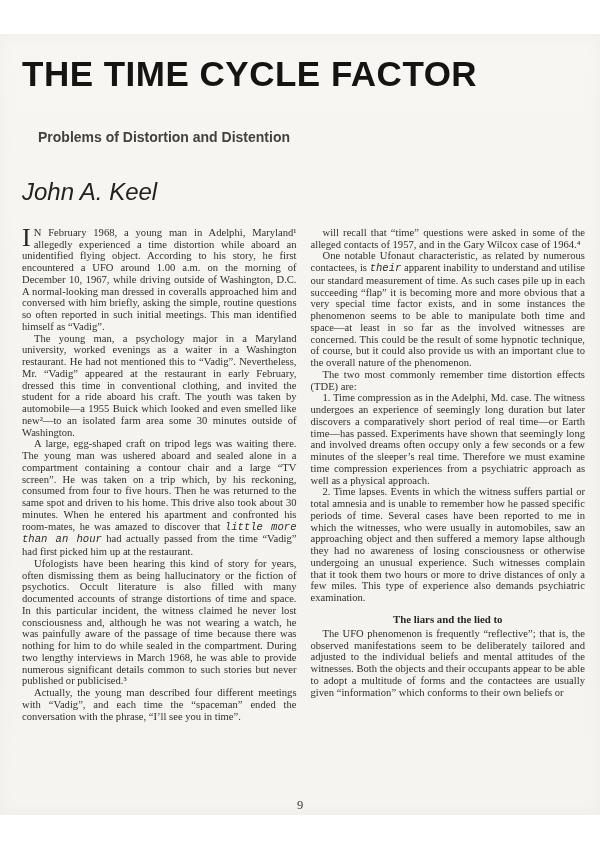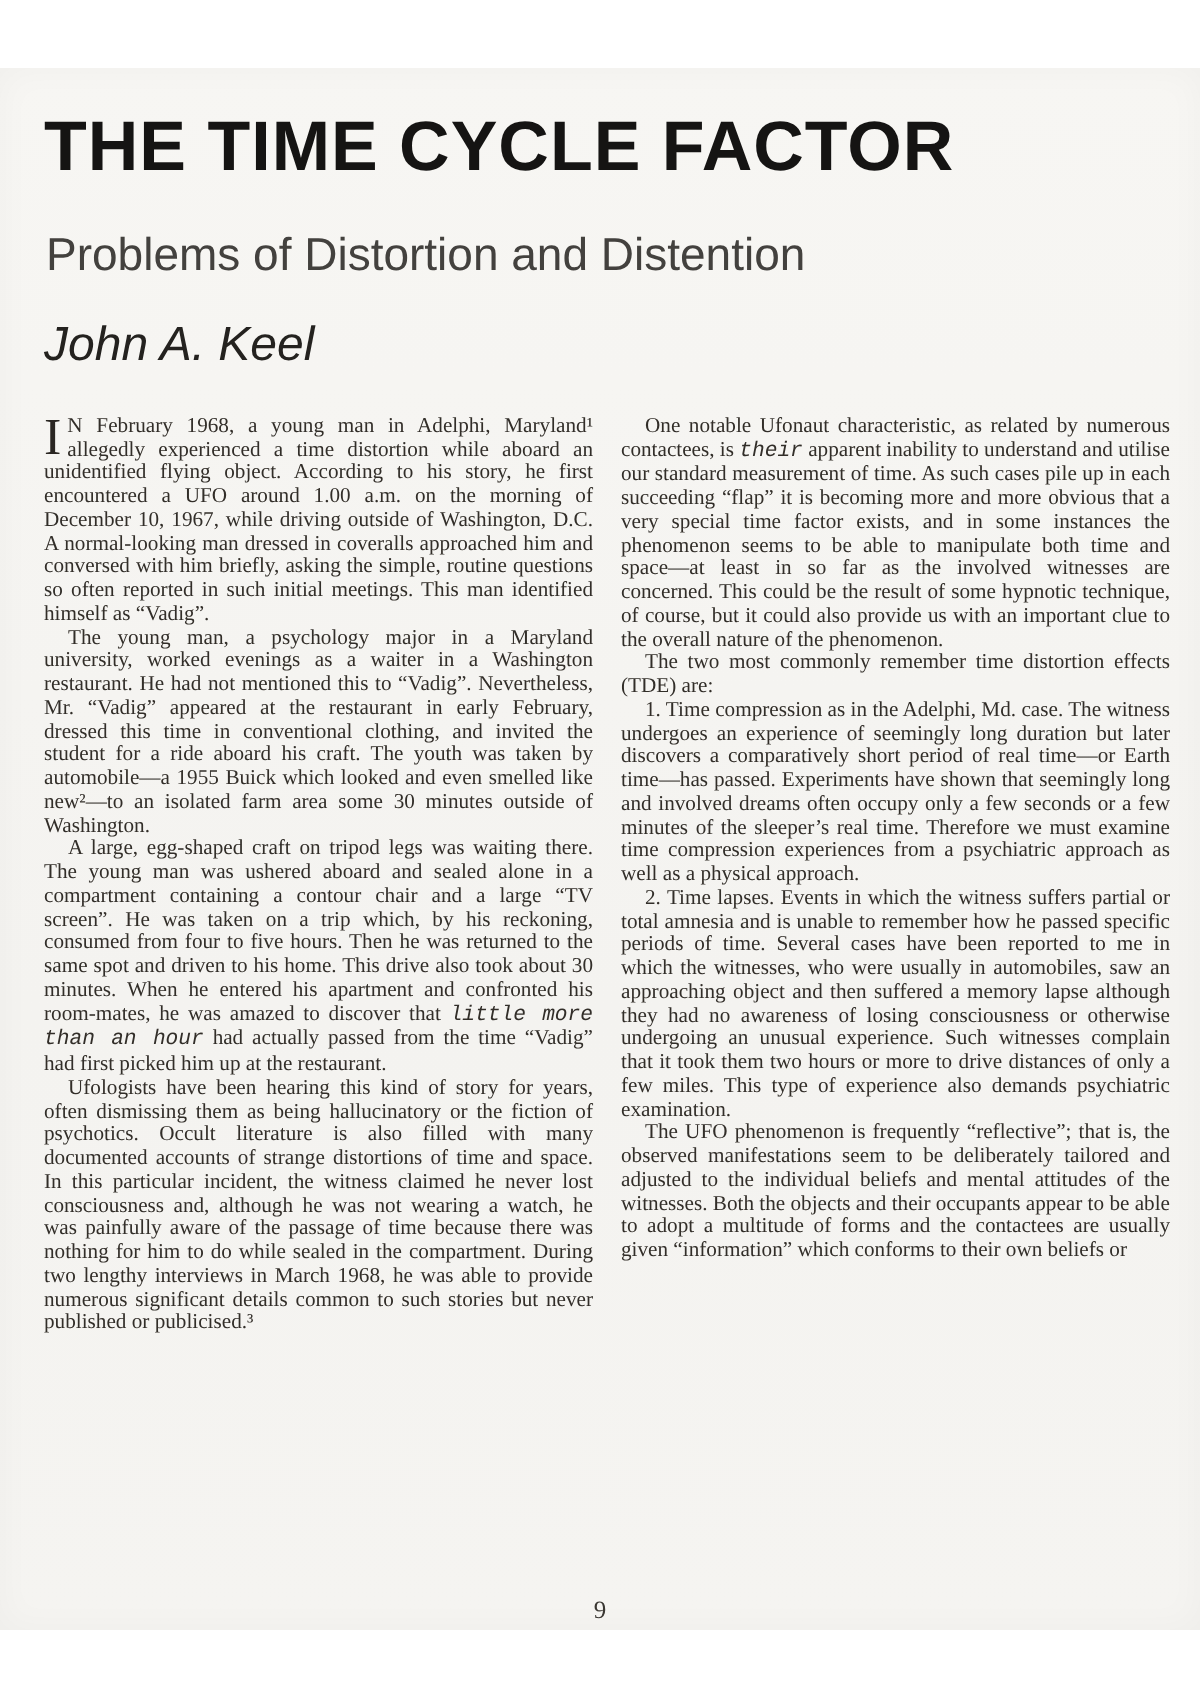--- a/index.html
+++ b/index.html
@@ -12,23 +12,23 @@
     background:linear-gradient(180deg,#f7f6f3 0%,#f4f3f0 60%,#f5f4f1 100%);
     box-shadow:inset 0 0 18px rgba(0,0,0,0.03);
   }
   .content{position:relative;padding:0 15px 0 22px;height:100%;box-sizing:border-box;border-radius:16px;}
   .title{
     margin:0;padding-top:22px;
     font-family:"Liberation Sans", sans-serif;font-weight:bold;
     font-size:35px;letter-spacing:.5px;color:#151413;line-height:1.05;
   }
   .subtitle{
-    margin:1px;padding-top:20px;
-    font-family:"Liberation Sans", sans-serif;font-weight:normal;
-    font-size:23px;color:#43413e;
+    margin:16px;padding-top:20px;
+    font-family:"Liberation Sans", sans-serif;font-weight:bold;
+    font-size:14px;color:#43413e;
   }
   .author{
     margin:0;padding-top:17px;
     font-family:"Liberation Sans", sans-serif;font-style:italic;
     font-size:24px;color:#24221f;
   }
   .columns{
     display:flex;gap:14px;margin-top:21px;min-height:588px;align-items:flex-start;
   }
   .col{flex:1 1 0;min-width:0;}
@@ -58,25 +58,28 @@
     <h1 class="title">THE TIME CYCLE FACTOR</h1>
     <h2 class="subtitle">Problems of Distortion and Distention</h2>
     <div class="author">John A. Keel</div>
 
     <div class="columns">
       <div class="col">
           <p class="para lead"><span class="dropcap">I</span><span>N February 1968, a young man in Adelphi, Maryland¹ allegedly experienced a time distortion while aboard an unidentified flying object. According to his story, he first encountered a UFO around 1.00 a.m. on the morning of December 10, 1967, while driving outside of Washington, D.C. A normal-looking man dressed in coveralls approached him and conversed with him briefly, asking the simple, routine questions so often reported in such initial meetings. This man identified himself as “Vadig”.</span></p>
           <p class="para">The young man, a psychology major in a Maryland university, worked evenings as a waiter in a Washington restaurant. He had not mentioned this to “Vadig”. Nevertheless, Mr. “Vadig” appeared at the restaurant in early February, dressed this time in conventional clothing, and invited the student for a ride aboard his craft. The youth was taken by automobile—a 1955 Buick which looked and even smelled like new²—to an isolated farm area some 30 minutes outside of Washington.</p>
           <p class="para">A large, egg-shaped craft on tripod legs was waiting there. The young man was ushered aboard and sealed alone in a compartment containing a contour chair and a large “TV screen”. He was taken on a trip which, by his reckoning, consumed from four to five hours. Then he was returned to the same spot and driven to his home. This drive also took about 30 minutes. When he entered his apartment and confronted his room-mates, he was amazed to discover that <i>little more than an hour</i> had actually passed from the time “Vadig” had first picked him up at the restaurant.</p>
           <p class="para">Ufologists have been hearing this kind of story for years, often dismissing them as being hallucinatory or the fiction of psychotics. Occult literature is also filled with many documented accounts of strange distortions of time and space. In this particular incident, the witness claimed he never lost consciousness and, although he was not wearing a watch, he was painfully aware of the passage of time because there was nothing for him to do while sealed in the compartment. During two lengthy interviews in March 1968, he was able to provide numerous significant details common to such stories but never published or publicised.³</p>
+          <p class="para">Actually, the young man described four different meetings with “Vadig”, and each time the “spaceman” ended the conversation with the phrase, “I’ll see you in time”.</p>
         </div>
       <div class="col">
+          <p class="para">will recall that “time” questions were asked in some of the alleged contacts of 1957, and in the Gary Wilcox case of 1964.⁴</p>
           <p class="para">One notable Ufonaut characteristic, as related by numerous contactees, is <i>their</i> apparent inability to understand and utilise our standard measurement of time. As such cases pile up in each succeeding “flap” it is becoming more and more obvious that a very special time factor exists, and in some instances the phenomenon seems to be able to manipulate both time and space—at least in so far as the involved witnesses are concerned. This could be the result of some hypnotic technique, of course, but it could also provide us with an important clue to the overall nature of the phenomenon.</p>
           <p class="para">The two most commonly remember time distortion effects (TDE) are:</p>
           <p class="para">1. Time compression as in the Adelphi, Md. case. The witness undergoes an experience of seemingly long duration but later discovers a comparatively short period of real time—or Earth time—has passed. Experiments have shown that seemingly long and involved dreams often occupy only a few seconds or a few minutes of the sleeper’s real time. Therefore we must examine time compression experiences from a psychiatric approach as well as a physical approach.</p>
           <p class="para">2. Time lapses. Events in which the witness suffers partial or total amnesia and is unable to remember how he passed specific periods of time. Several cases have been reported to me in which the witnesses, who were usually in automobiles, saw an approaching object and then suffered a memory lapse although they had no awareness of losing consciousness or otherwise undergoing an unusual experience. Such witnesses complain that it took them two hours or more to drive distances of only a few miles. This type of experience also demands psychiatric examination.</p>
+          <h3 class="subhead">The liars and the lied to</h3>
           <p class="para">The UFO phenomenon is frequently “reflective”; that is, the observed manifestations seem to be deliberately tailored and adjusted to the individual beliefs and mental attitudes of the witnesses. Both the objects and their occupants appear to be able to adopt a multitude of forms and the contactees are usually given “information” which conforms to their own beliefs or</p>
         </div>
     </div>
 
     <div class="page-number">9</div>
   </div>
 </div>
 
 </body></html>

